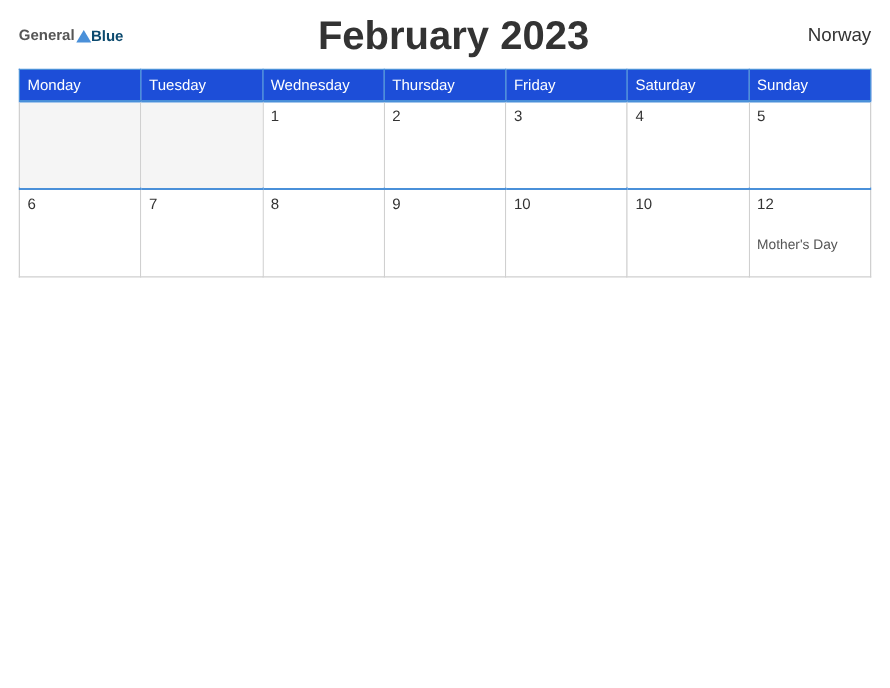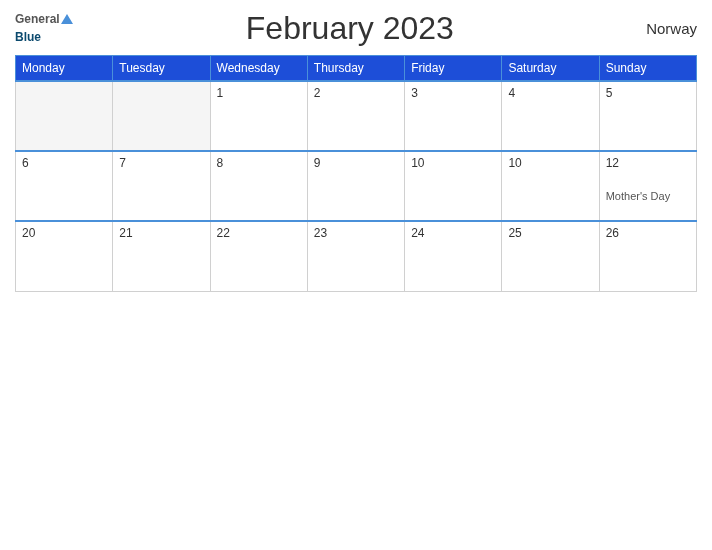--- a/index.html
+++ b/index.html
@@ -17,21 +17,21 @@
       padding: 10px 15px 10px 15px;
     }
     .header {
       display: flex;
       align-items: center;
       justify-content: space-between;
       margin-bottom: 8px;
     }
     .title {
       font-size: 32px;
-      font-weight: normal;
+      font-weight: bold;
       color: #333;
       text-align: center;
       flex: 1;
     }
     .country {
       font-size: 15px;
       color: #333;
       text-align: right;
       min-width: 70px;
     }
@@ -73,21 +73,21 @@
       font-size: 11px;
       color: #555;
       margin-top: 20px;
       display: block;
     }
     .row-top-border td {
       border-top: 2px solid #4a90d9 !important;
     }
     .logo-container {
       display: flex;
-      flex-direction: column;
+      flex-direction: row;
       line-height: 1.2;
     }
     .logo-top {
       display: flex;
       align-items: center;
     }
     .logo-text-general {
       font-size: 12px;
       font-weight: bold;
       color: #555;
@@ -175,38 +175,15 @@
             <span class="day-number">10</span>
           </td>
           <td>
             <span class="day-number">10</span>
           </td>
           <td>
             <span class="day-number">12</span>
             <span class="event-text">Mother's Day</span>
           </td>
         </tr>
-        <tr class="row-top-border">
-          <td>
-            <span class="day-number">20</span>
-          </td>
-          <td>
-            <span class="day-number">21</span>
-          </td>
-          <td>
-            <span class="day-number">22</span>
-          </td>
-          <td>
-            <span class="day-number">23</span>
-          </td>
-          <td>
-            <span class="day-number">24</span>
-          </td>
-          <td>
-            <span class="day-number">25</span>
-          </td>
-          <td>
-            <span class="day-number">26</span>
-          </td>
-        </tr>
       </tbody>
   </table>
 </div>
 
 </body></html>

